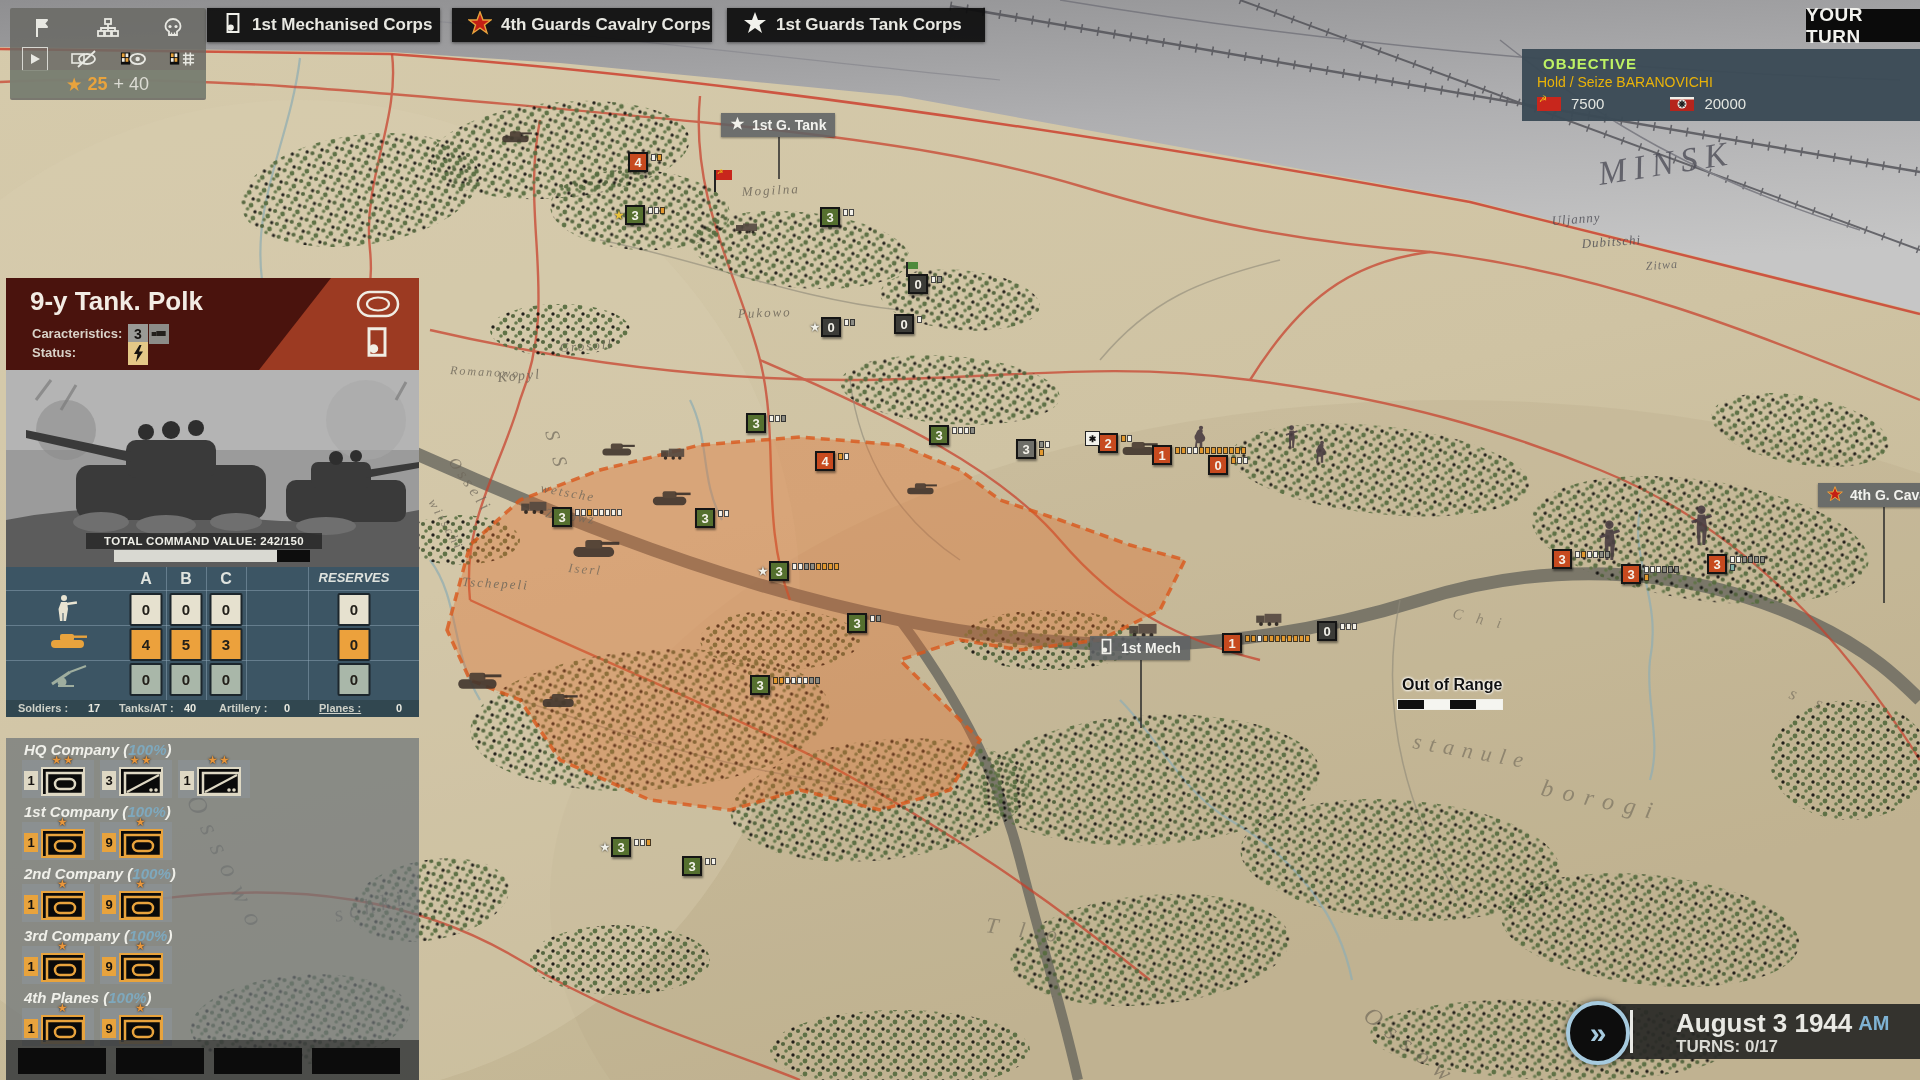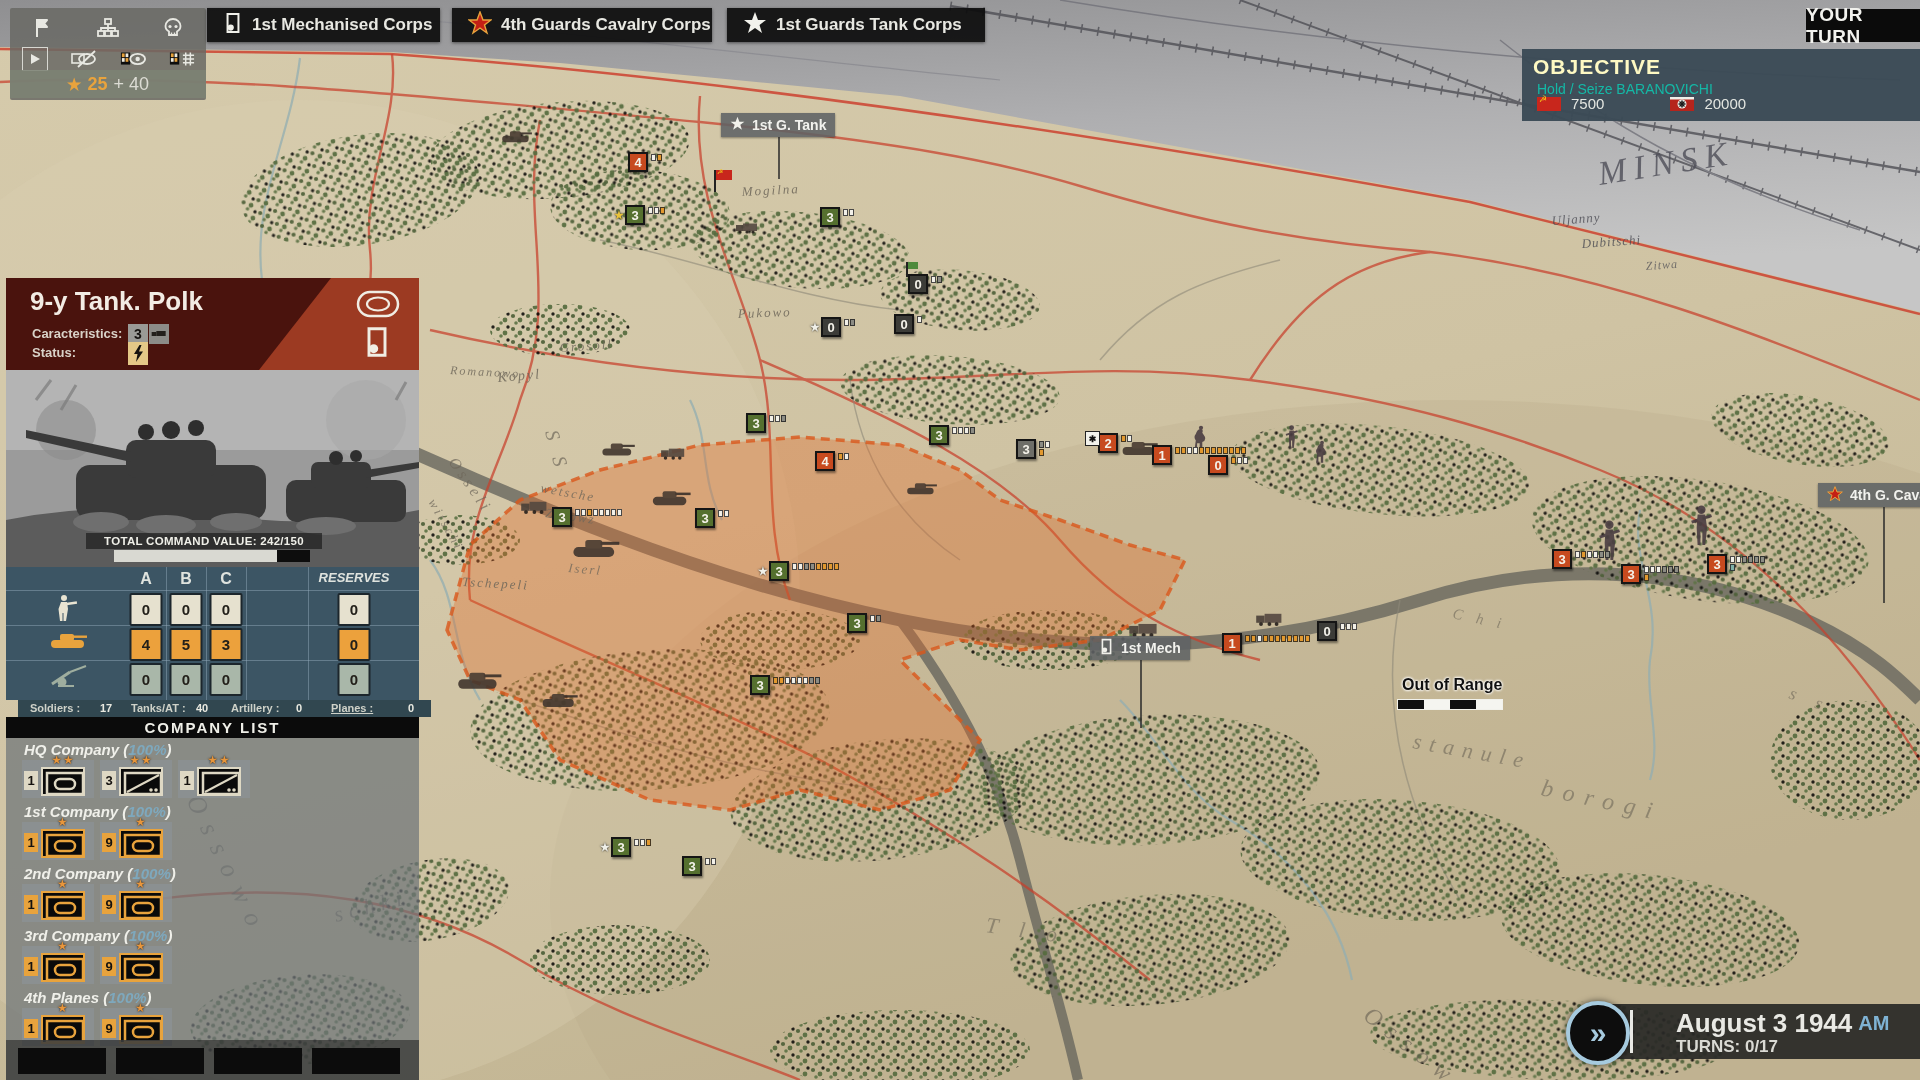--- a/index.html
+++ b/index.html
@@ -18,22 +18,22 @@
   #resbar .val{color:#e8a33d;}
   #resbar .bonus{color:#dcdcd4;font-weight:400;}
   
   .corps-tab{position:absolute;top:8px;height:34px;background:rgba(12,12,12,.92);color:#e8e8e2;
              display:flex;align-items:center;gap:9px;padding:0 16px;font-size:17px;font-weight:700;
              box-shadow:0 1px 3px rgba(0,0,0,.5);cursor:pointer;white-space:nowrap;}
   
   #your-turn{right:0;top:9px;width:114px;height:33px;background:#0b0b0b;color:#f2f2ee;
              display:flex;align-items:center;justify-content:center;font-size:19px;font-weight:800;letter-spacing:.5px;}
   #objective{left:1522px;top:49px;width:398px;height:66px;background:rgba(58,74,85,.96);color:#e6e8e4;padding-top:6px;}
-  #objective .t{margin-left:11px;font-size:21px;font-weight:800;letter-spacing:1px;color:#fef9c3;}
-  #objective .d{margin-left:15px;font-size:14px;color:#14b8a6;margin-top:2px;}
+  #objective .t{margin-left:21px;font-size:15px;font-weight:800;letter-spacing:1px;color:#bef264;}
+  #objective .d{margin-left:15px;font-size:14px;color:#eab308;margin-top:2px;}
   #objective .frow{position:absolute;left:15px;top:46px;display:flex;align-items:center;gap:10px;font-size:15px;color:#e3e6e1;}
   .mini-flag{width:24px;height:14px;position:relative;display:inline-block;}
   
   #unit-panel{left:6px;top:278px;width:413px;height:802px;}
   #up-header{position:absolute;left:0;top:0;width:413px;height:92px;background:#4a130d;overflow:hidden;}
   #up-header .diag{position:absolute;right:0;top:0;width:160px;height:92px;background:#9c3a22;
                    clip-path:polygon(45% 0,100% 0,100% 100%,0 100%);}
   #up-title{position:absolute;left:24px;top:8px;font-size:26px;font-weight:800;color:#f2ece4;}
   .up-lbl{position:absolute;left:26px;font-size:13px;font-weight:700;color:#d9d2c8;}
   .chip{position:absolute;width:20px;height:20px;display:flex;align-items:center;justify-content:center;
@@ -43,21 +43,21 @@
   #cmd-strip{position:absolute;left:80px;top:255px;width:236px;height:16px;background:rgba(20,20,20,.62);
              color:#efefe8;font-size:11.5px;font-weight:700;text-align:center;line-height:16px;letter-spacing:.3px;}
   #cmd-track{position:absolute;left:108px;top:272px;width:196px;height:12px;background:#0d0d0d;}
   #cmd-fill{height:100%;background:#d9d9d2;}
   #up-table{position:absolute;left:0;top:289px;width:413px;height:133px;background:#3c5564;}
   .tline-v{position:absolute;top:0;bottom:0;width:1px;background:rgba(150,175,190,.45);}
   .tline-h{position:absolute;left:0;right:0;height:1px;background:rgba(150,175,190,.45);}
   .colhead{position:absolute;top:3px;font-size:16px;font-weight:700;color:#dfe3de;transform:translateX(-50%);}
   .cell{position:absolute;width:29px;height:29px;border:2px solid #1c262c;border-radius:2px;
         display:flex;align-items:center;justify-content:center;font-size:15px;font-weight:800;color:#23201a;transform:translate(-50%,0);}
-  #up-stats{position:absolute;left:12px;top:422px;width:413px;height:17px;background:#314750;color:#cfd2c9;
+  #up-stats{position:absolute;left:0;top:422px;width:413px;height:17px;background:#314750;color:#cfd2c9;
             font-size:11px;font-weight:700;}
   #up-stats span{position:absolute;top:2px;}
   #company-bar{position:absolute;left:0;top:439px;width:413px;height:21px;background:#0b0b0b;color:#efefe8;
                display:flex;align-items:center;justify-content:center;font-size:15px;font-weight:800;letter-spacing:2px;}
   #company-area{position:absolute;left:0;top:460px;width:413px;height:302px;background:rgba(110,116,120,.72);}
   .comp-label{position:absolute;left:18px;font-size:15px;font-weight:700;font-style:italic;color:#f0f0ea;}
   .comp-label .pct{color:#7ea8bd;}
   .tile{position:absolute;width:72px;height:38px;background:rgba(140,146,150,.75);cursor:pointer;}
   .tile .num{position:absolute;left:2px;top:11px;width:14px;height:19px;display:flex;align-items:center;
              justify-content:center;font-size:13px;font-weight:800;color:#15120f;}
@@ -689,21 +689,20 @@
     <div id="up-stats">
         <span style="left: 12px;">Soldiers :</span>
         <span style="left: 82px; color: rgb(233, 233, 224);">17</span>
         <span style="left: 113px;">Tanks/AT :</span>
         <span style="left: 178px; color: rgb(233, 233, 224);">40</span>
         <span style="left: 213px;">Artillery :</span>
         <span style="left: 278px; color: rgb(233, 233, 224);">0</span>
         <span style="left: 313px; text-decoration: underline;">Planes :</span>
         <span style="left: 390px; color: rgb(233, 233, 224);">0</span>
       </div>
-    <div id="company-bar">COMPANY LIST</div>
     <div id="company-area">
         <div class="comp-label" style="top: 3px;"><span>HQ Company</span> (<span class="pct">100%</span>)</div>
         <div class="tile" style="left: 16px; top: 22px;">
           <div class="num" style="background: rgb(222, 216, 196);">1</div>
           <div class="ic" style="border: 2px solid rgb(222, 216, 196);"><svg width="44" height="29" viewBox="0 0 44 29">
               <rect x="4" y="4" width="36" height="21" fill="none" stroke="#ded8c4" stroke-width="2.5"></rect>
               <rect x="12" y="10" width="20" height="10" rx="5" fill="none" stroke="#ded8c4" stroke-width="2.5"></rect>
             </svg></div>
           <div class="stars">★★</div>
         </div>

